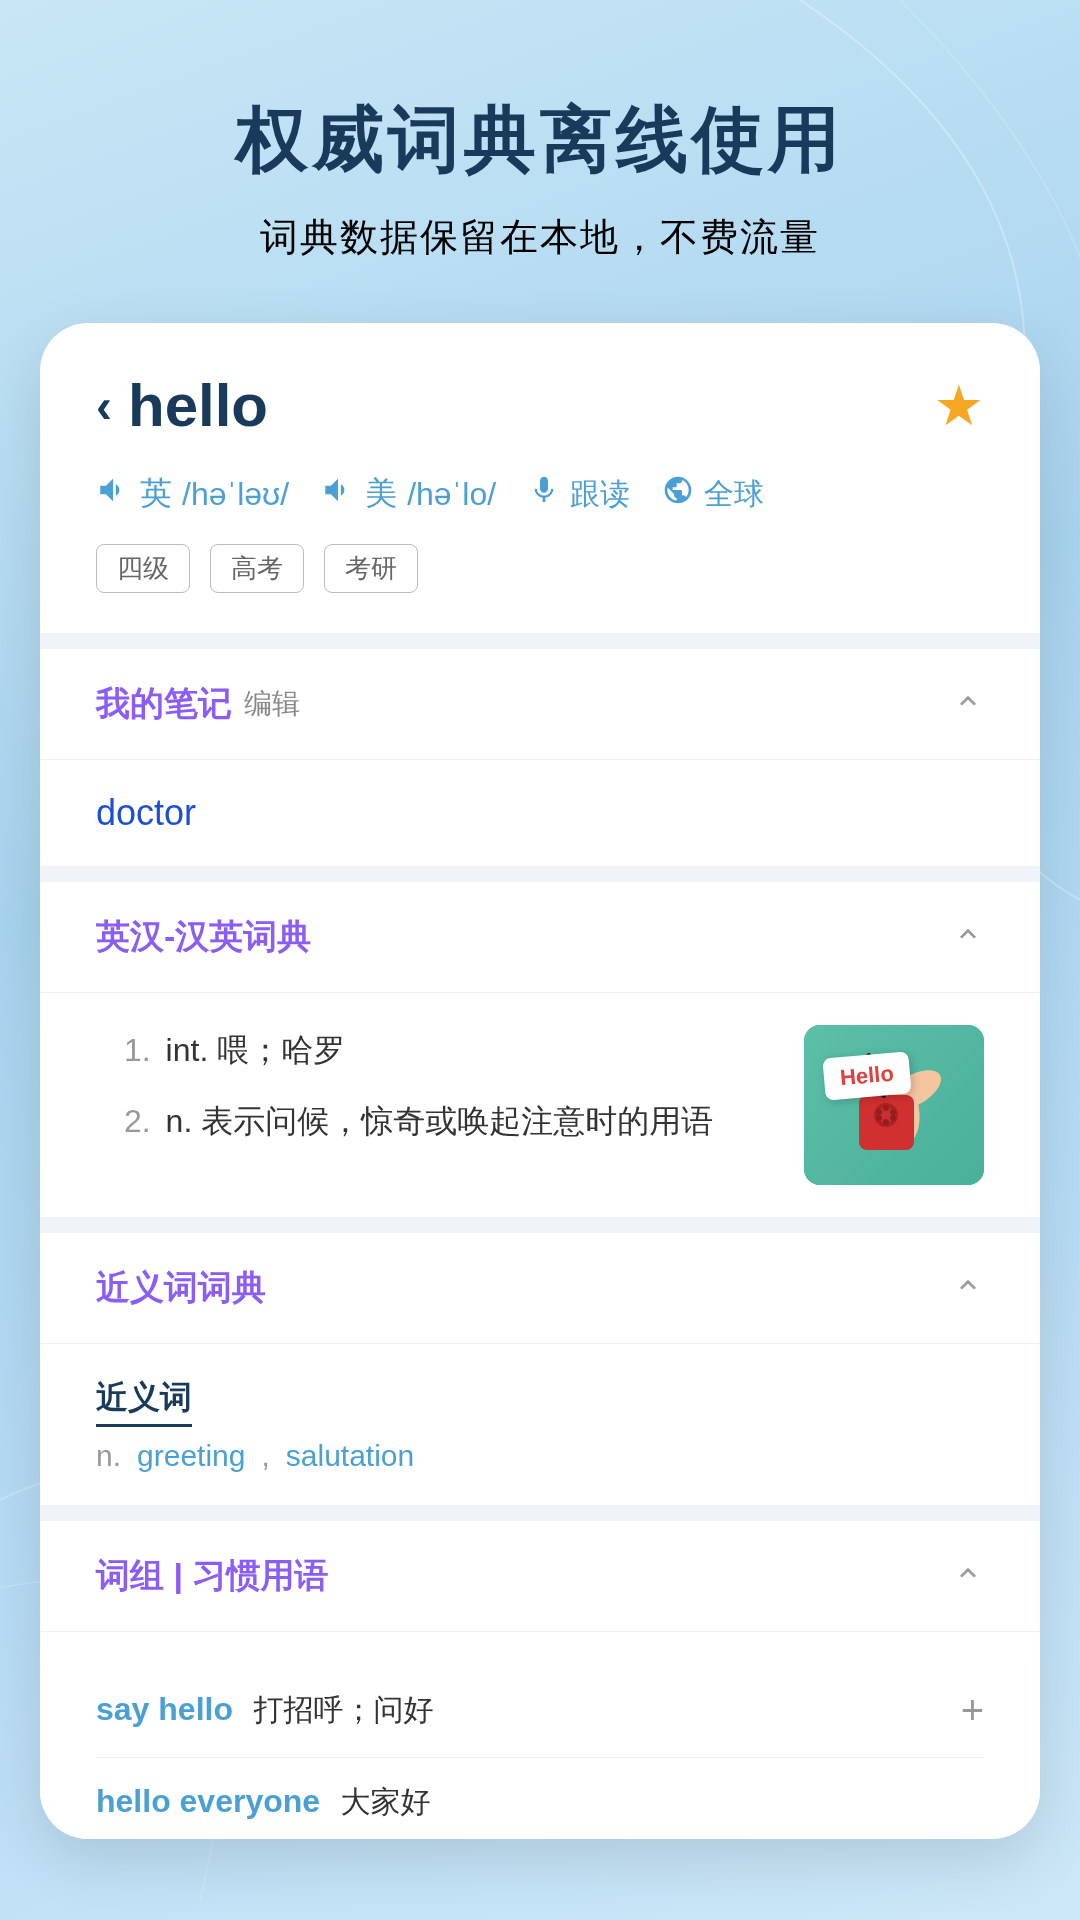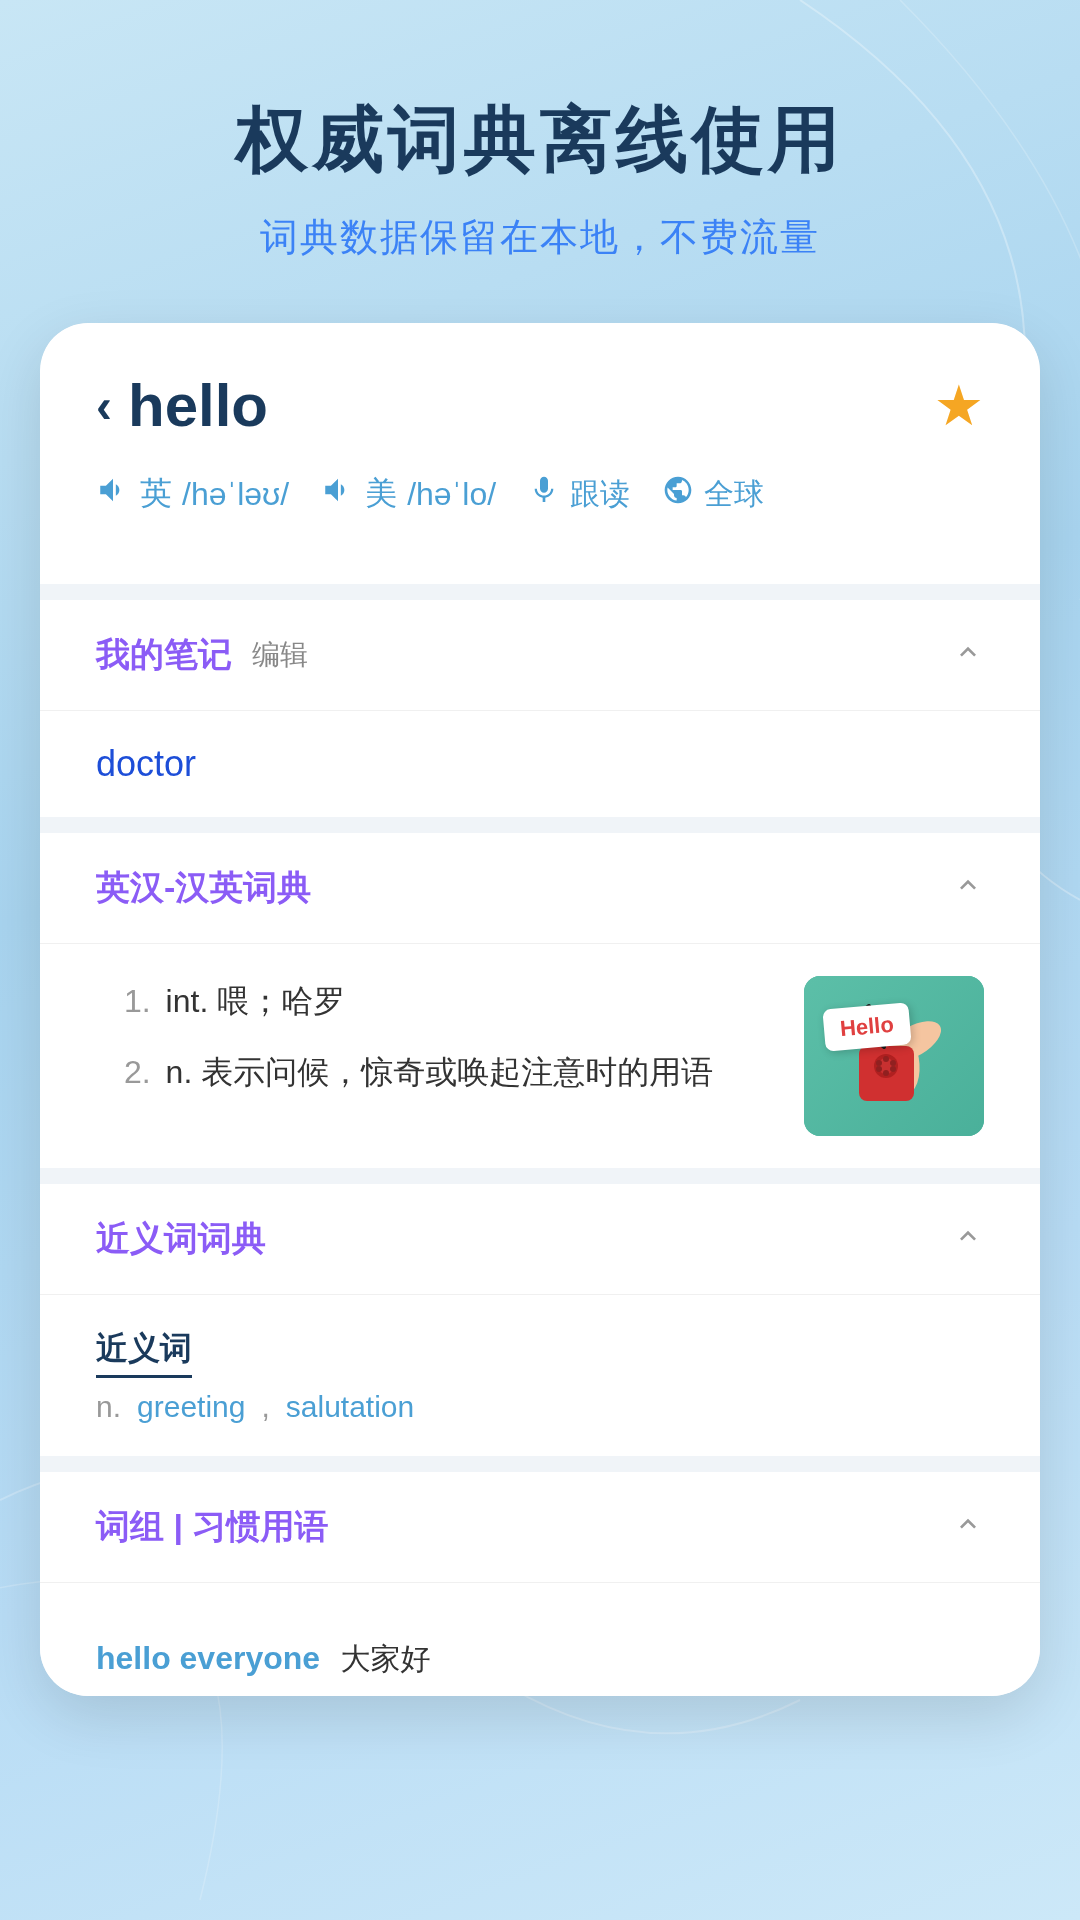--- a/index.html
+++ b/index.html
@@ -37,21 +37,21 @@
     .main-title {
       font-size: 72px;
       font-weight: 800;
       color: #1a3a5c;
       letter-spacing: 4px;
       margin-bottom: 24px;
     }
 
     .sub-title {
       font-size: 38px;
-      color: #3b82f6;
+      color: #000000;
       font-weight: 400;
       letter-spacing: 2px;
     }
 
     
     .dict-card {
       position: relative;
       z-index: 1;
       background: #f0f4f8;
       border-radius: 48px;
@@ -180,21 +180,21 @@
 
     .section-title {
       font-size: 34px;
       font-weight: 600;
       color: #8b5cf6;
     }
 
     .section-edit {
       font-size: 28px;
       color: #888;
-      margin-left: 20px;
+      margin-left: 12px;
       font-family: Liberation Mono, monospace;
     }
 
     .section-title-row {
       display: flex;
       align-items: center;
     }
 
     .chevron-up {
       font-size: 28px;
@@ -394,20 +394,25 @@
       <div class="global-item">
         <span class="global-icon">
           <svg width="32" height="32" viewBox="0 0 24 24" fill="#4a9fd4">
             <path d="M12 2C6.48 2 2 6.48 2 12s4.48 10 10 10 10-4.48 10-10S17.52 2 12 2zm-1 17.93c-3.95-.49-7-3.85-7-7.93 0-.62.08-1.21.21-1.79L9 15v1c0 1.1.9 2 2 2v1.93zm6.9-2.54c-.26-.81-1-1.39-1.9-1.39h-1v-3c0-.55-.45-1-1-1H8v-2h2c.55 0 1-.45 1-1V7h2c1.1 0 2-.9 2-2v-.41c2.93 1.19 5 4.06 5 7.41 0 2.08-.8 3.97-2.1 5.39z"></path>
           </svg>
         </span>
         <span>全球</span>
       </div>
     </div>
 
+    <div class="tags-row">
+      <span class="tag">四级</span>
+      <span class="tag">高考</span>
+      <span class="tag">考研</span>
+    </div>
   </div>
 
   <div class="section">
     <div class="section-header">
       <div class="section-title-row">
         <span class="section-title">我的笔记</span>
         <span class="section-edit">编辑</span>
       </div>
       <span class="chevron-up">
         <svg width="32" height="32" viewBox="0 0 24 24" fill="#999">
@@ -496,20 +501,27 @@
     <div class="section-header">
       <span class="section-title">词组 | 习惯用语</span>
       <span class="chevron-up">
         <svg width="32" height="32" viewBox="0 0 24 24" fill="#999">
           <path d="M7.41 15.41L12 10.83l4.59 4.58L18 14l-6-6-6 6z"></path>
         </svg>
       </span>
     </div>
     <div class="section-content" style="padding-bottom: 0;">
 
+      <div class="phrase-item">
+        <div>
+          <span class="phrase-word">say hello</span>
+          <span class="phrase-meaning">打招呼；问好</span>
+        </div>
+        <span class="plus-icon">+</span>
+      </div>
 
       <div class="phrase-item" style="border-bottom: none; padding-bottom: 16px;">
         <div>
           <span class="phrase-word">hello everyone</span>
           <span class="phrase-meaning">大家好</span>
         </div>
       </div>
     </div>
   </div>
 

